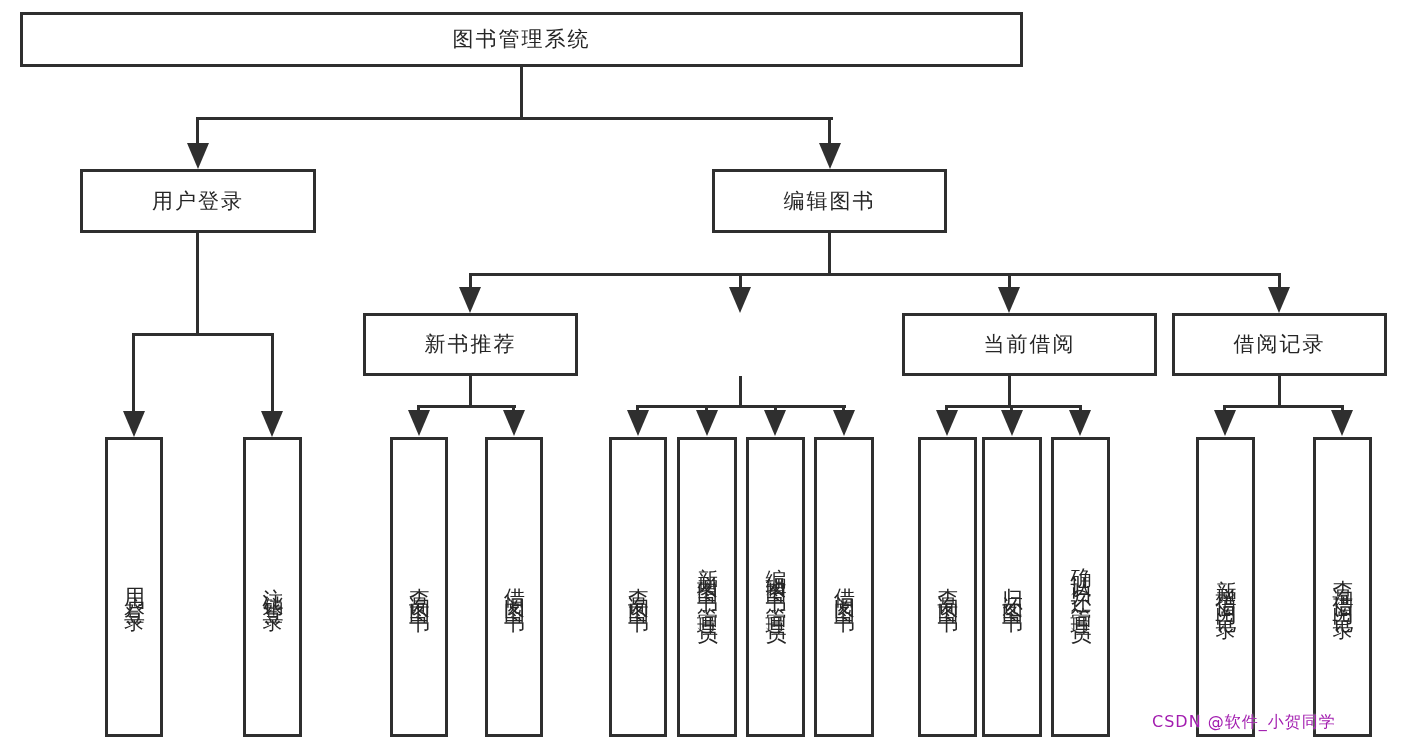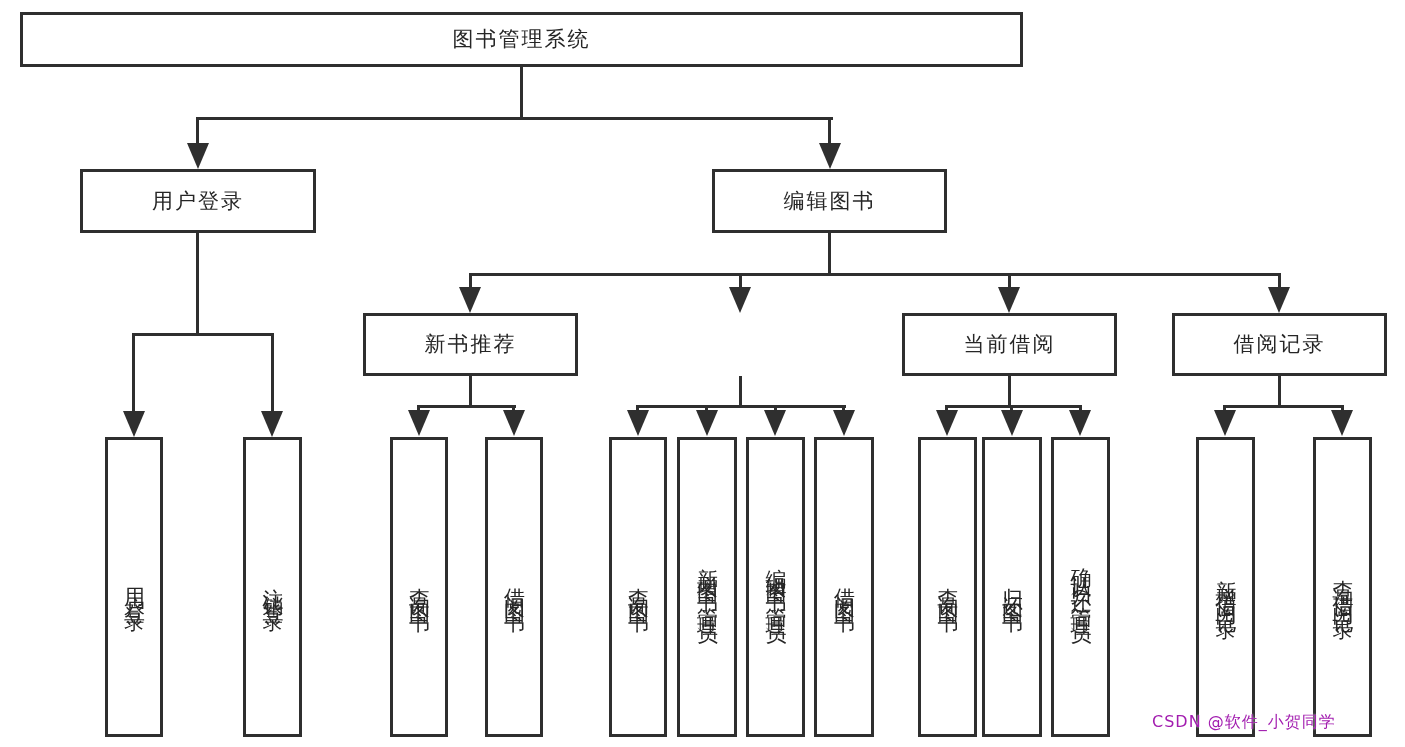--- a/index.html
+++ b/index.html
@@ -59,21 +59,21 @@
   <div class="vline" style="left:469px;top:273px;height:15px;"></div>
   <div class="vline" style="left:739px;top:273px;height:15px;"></div>
   <div class="vline" style="left:1008px;top:273px;height:15px;"></div>
   <div class="vline" style="left:1278px;top:273px;height:15px;"></div>
   <div class="arr" style="left:459px;top:287px;"></div>
   <div class="arr" style="left:729px;top:287px;"></div>
   <div class="arr" style="left:998px;top:287px;"></div>
   <div class="arr" style="left:1268px;top:287px;"></div>
 
   <div class="node h" style="left:363px;top:313px;width:215px;height:63px;">新书推荐</div>
-  <div class="node h" style="left:902px;top:313px;width:215px;height:63px;">当前借阅</div>
+  <div class="node h" style="left:902px;top:313px;width:255px;height:63px;">当前借阅</div>
   <div class="node h" style="left:1172px;top:313px;width:215px;height:63px;">借阅记录</div>
 
   <div class="vline" style="left:469px;top:376px;height:32px;"></div>
   <div class="hline" style="left:418px;top:405px;width:98px;"></div>
   <div class="vline" style="left:417px;top:405px;height:10px;"></div>
   <div class="vline" style="left:512px;top:405px;height:10px;"></div>
   <div class="arr" style="left:408px;top:410px;"></div>
   <div class="arr" style="left:503px;top:410px;"></div>
 
   <div class="vline" style="left:739px;top:376px;height:32px;"></div>

